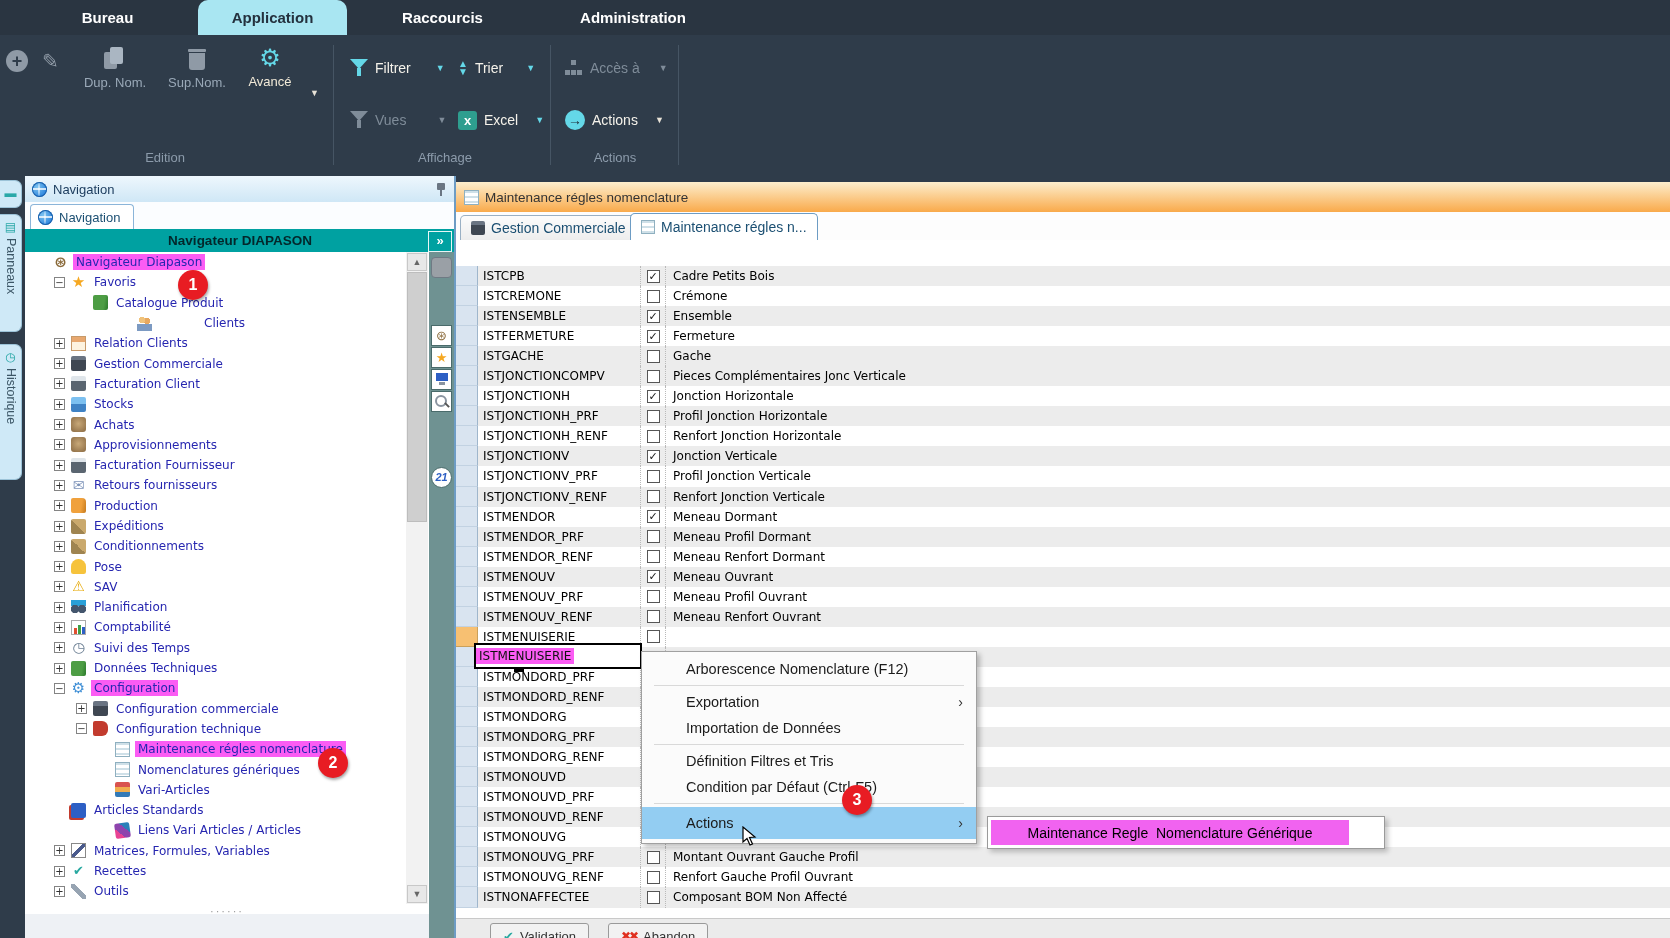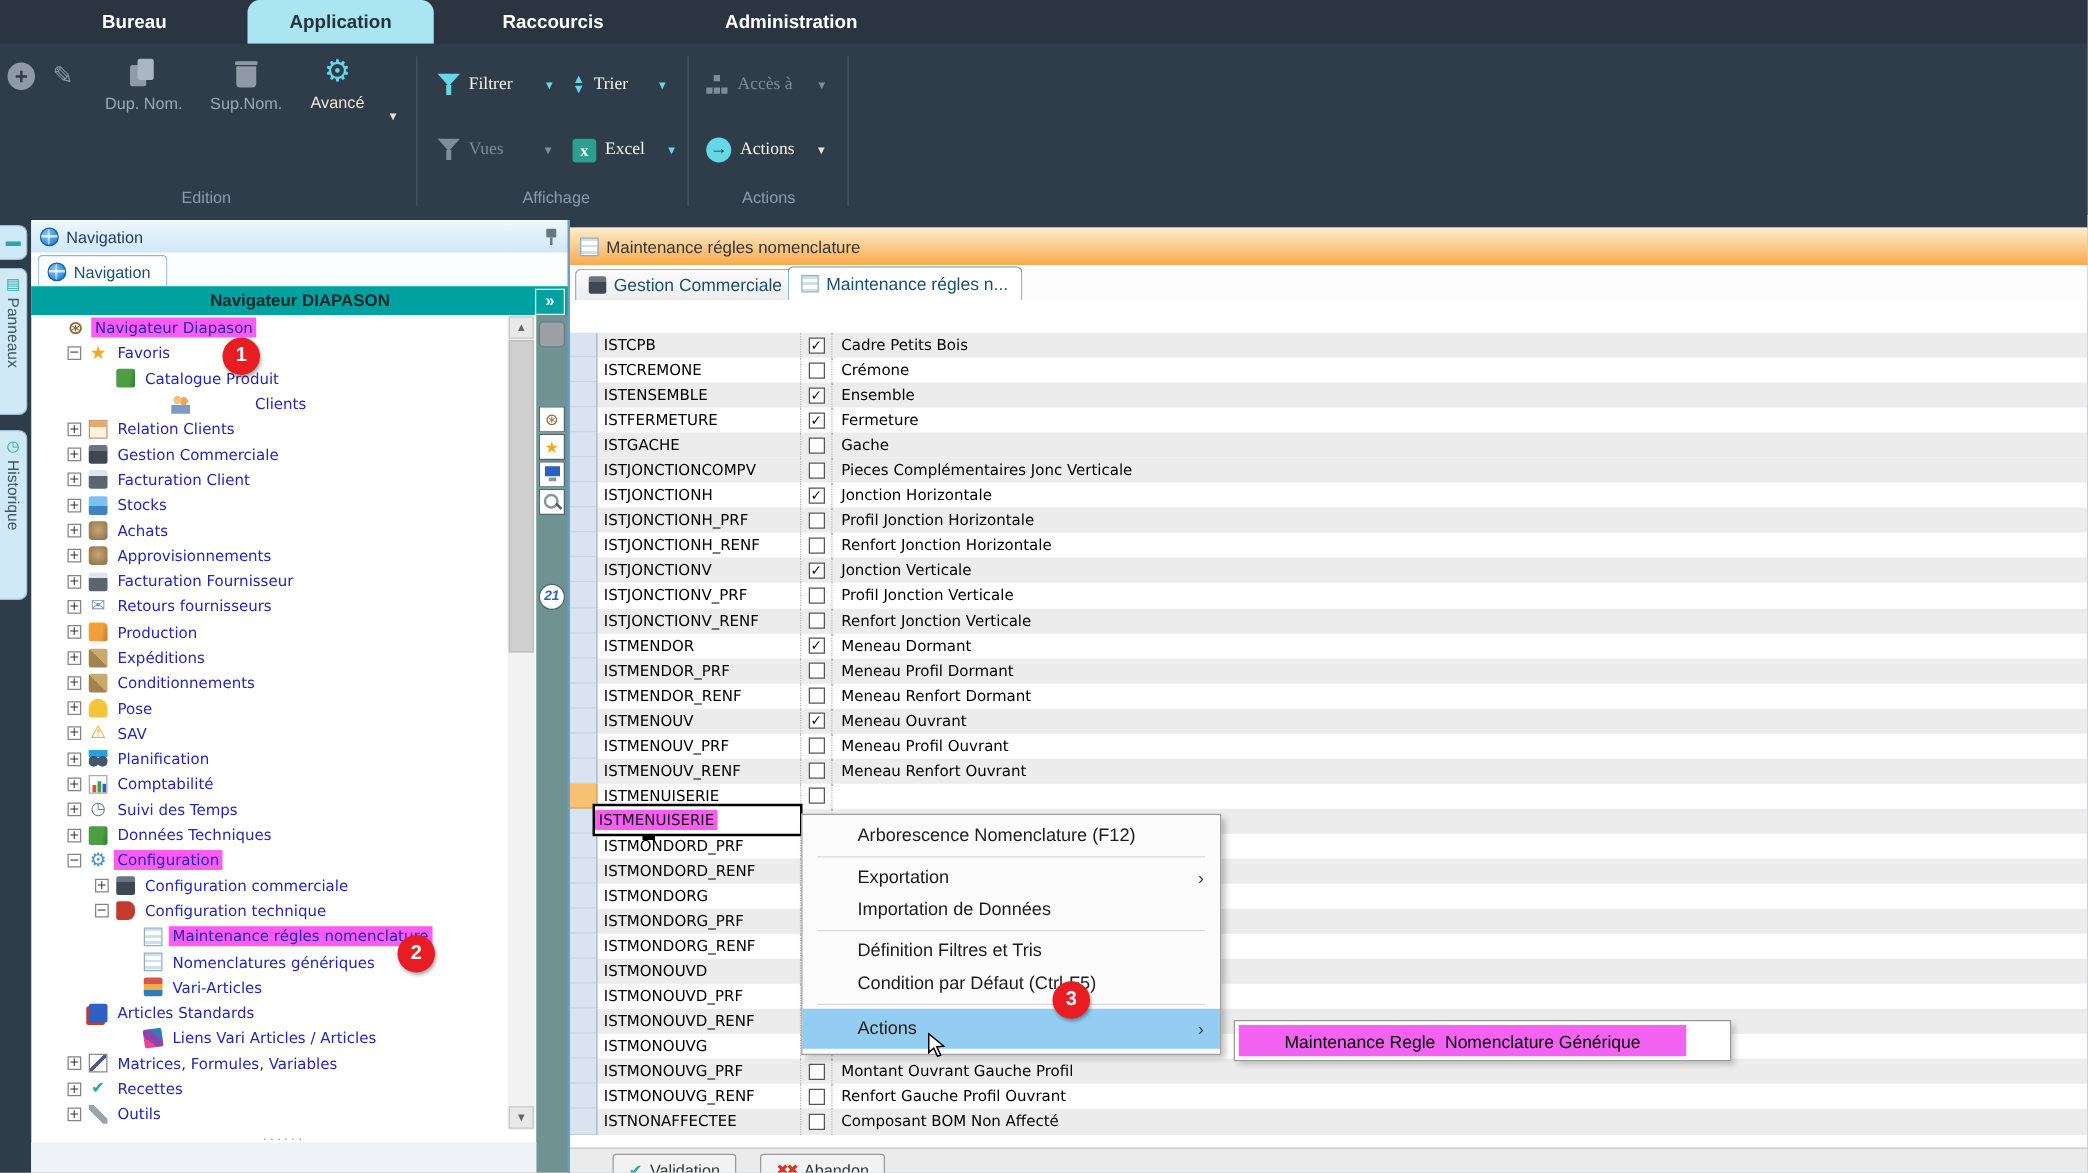--- a/index.html
+++ b/index.html
@@ -10,21 +10,21 @@
   .mtab{position:absolute;top:0;height:35px;line-height:35px;text-align:center;
         color:#fff;font-weight:bold;font-size:15px;cursor:default;}
   .mtab.active{background:#a9e6f2;color:#24313e;border-radius:10px 10px 0 0;}
   
   .ribbon{position:absolute;left:0;top:35px;width:1670px;height:137px;background:#2f3c4a;}
   .rsep{position:absolute;top:10px;width:1px;height:120px;background:#465564;}
   .gcap{position:absolute;top:115px;font-size:13px;color:#8c9bab;text-align:center;}
   .rbtn{position:absolute;display:flex;flex-direction:column;align-items:center;gap:4px;}
   .rbtn .rlbl{font-size:13px;color:#9aa9b8;white-space:nowrap;}
   .rbtn.enabled .rlbl{color:#f2ead8;}
-  .hbtn{position:absolute;display:flex;align-items:center;gap:7px;height:26px;font-family:Liberation Serif, serif;}
+  .hbtn{position:absolute;display:flex;align-items:center;gap:7px;height:26px;}
   .hbtn .hlbl{font-size:14px;color:#f5f2ea;white-space:nowrap;}
   .hbtn.disabled .hlbl{color:#7f8c99;}
   .caret{font-size:9px;color:#64d8e8;}
   .caret.cream{color:#e8e3d8;}
   .caret.grey{color:#7f8c99;}
   
   .ic-add{width:22px;height:22px;border-radius:50%;background:#8f9aa6;color:#2f3c4a;
           font-size:18px;font-weight:bold;line-height:22px;text-align:center;}
   .ic-pencil{color:#8f9aa6;font-size:20px;line-height:22px;}
   .ic-copy{width:22px;height:24px;position:relative;}

